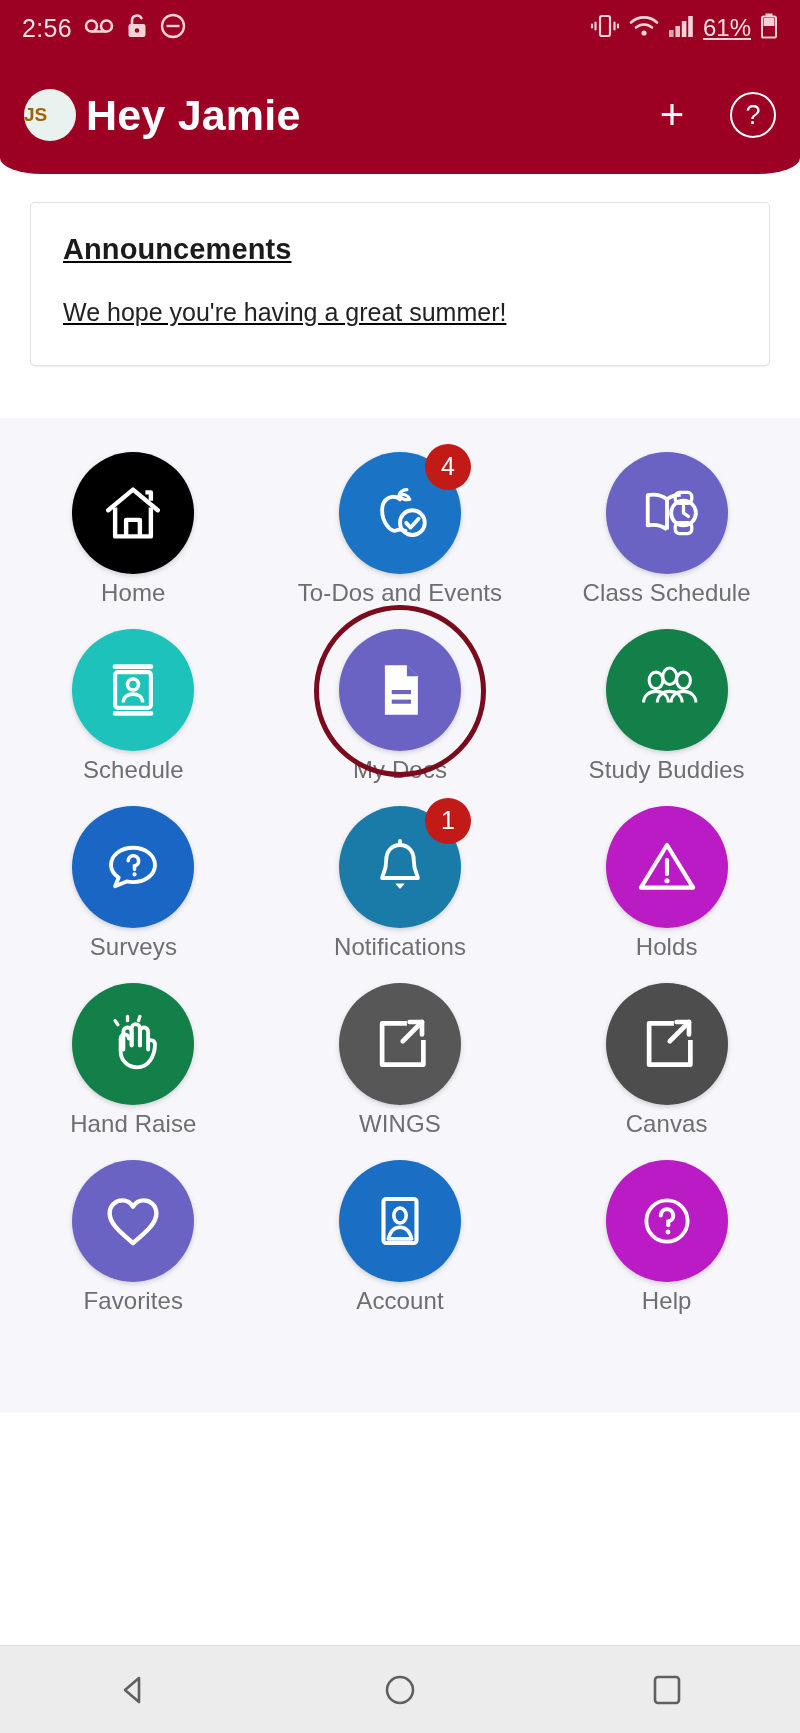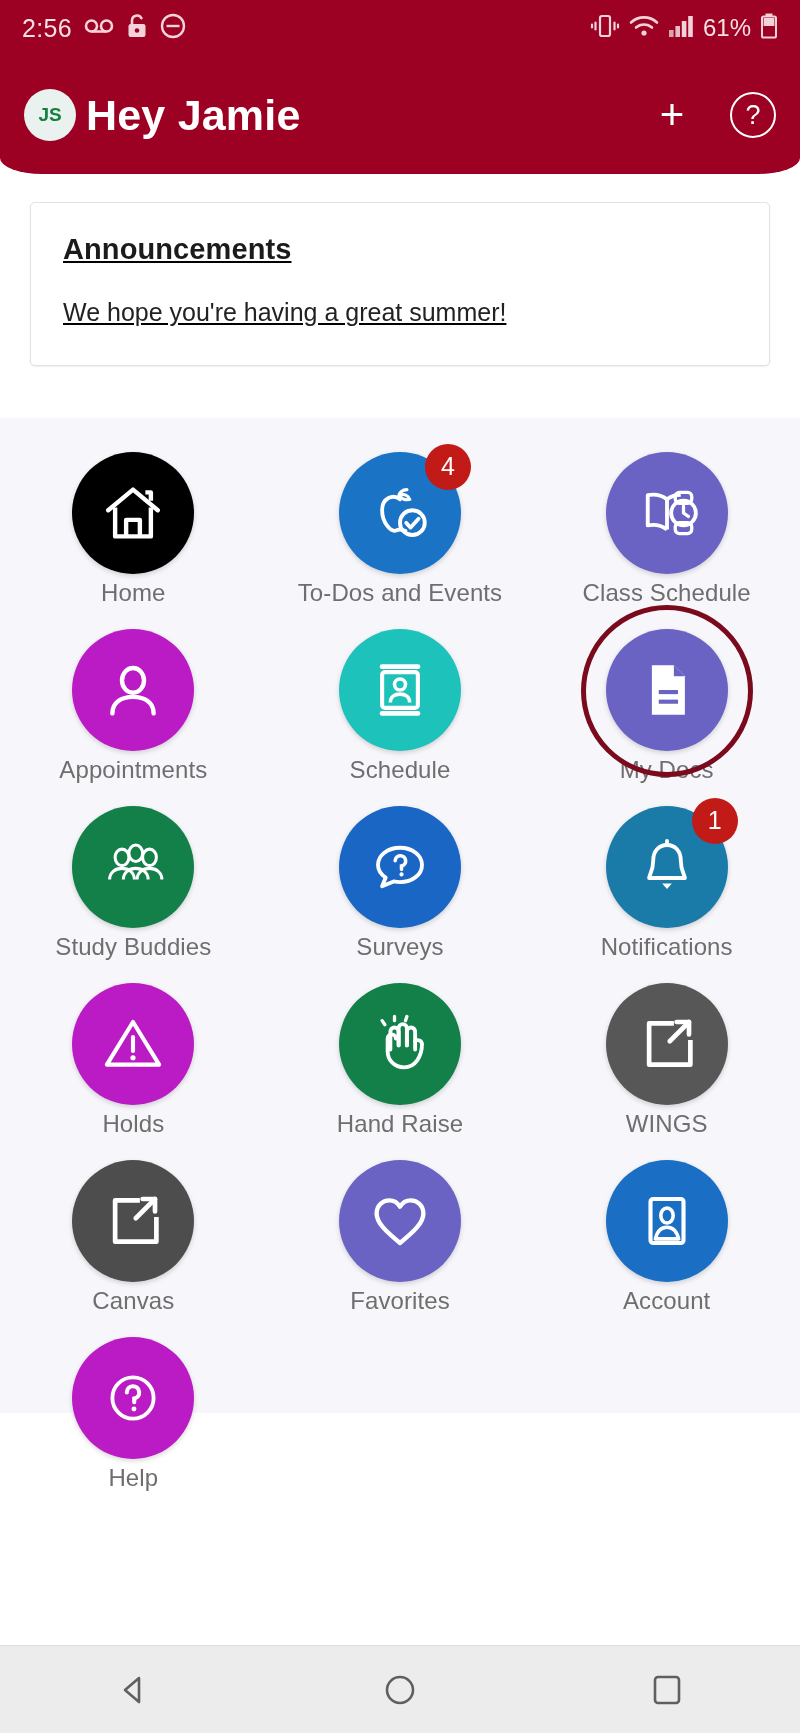--- a/index.html
+++ b/index.html
@@ -15,41 +15,41 @@
   .statusbar{
     height:56px;
     background:#9c0023;
     display:flex;
     align-items:center;
     justify-content:space-between;
     padding:0 22px;
     color:#f3d2d9;
   }
   .sb-left{ display:flex; align-items:center; gap:12px; }
-  .sb-right{ display:flex; align-items:center; gap:9px; }
+  .sb-right{ display:flex; align-items:center; gap:9px;text-decoration:underline; }
   .sb-time{ font-size:25px; letter-spacing:.3px; color:#f6e0e4; font-weight:400;}
   .sb-pct{ font-size:24px; color:#f6e0e4; }
   .sb-ico{ display:block; }
 
   
   .appbar{
     background:#9c0023;
     height:118px;
     display:flex;
     align-items:center;
     padding:0 24px;
     position:relative;
     border-bottom-left-radius:42px 16px;
     border-bottom-right-radius:42px 16px;
   }
   .avatar{
     width:52px;height:52px;border-radius:50%;
     background:#e9f2ee;
-    display:flex;align-items:center;justify-content:center;
-    font-size:19px;font-weight:700;color:#15803d;
+    display:flex;align-items:center;
+    font-size:19px;font-weight:700;color:#a16207;
     flex:none;
   }
   .appbar-title{
     margin-left:10px;
     color:#ffffff;
     font-size:43px;
     font-weight:700;
     letter-spacing:.2px;
     line-height:1;
   }
@@ -260,29 +260,20 @@
             <path d="M24 14v22" fill="none" stroke="#ffffff" stroke-width="2.8"></path>
             <rect x="30" y="9" width="12" height="8" rx="3" fill="none" stroke="#ffffff" stroke-width="2.4"></rect>
             <rect x="30" y="31" width="12" height="8" rx="3" fill="none" stroke="#ffffff" stroke-width="2.4"></rect>
             <circle cx="36" cy="24" r="9" fill="none" stroke="#ffffff" stroke-width="2.8"></circle>
             <path d="M36 19v5l3.5 2.5" fill="none" stroke="#ffffff" stroke-width="2.4" stroke-linecap="round"></path>
           </svg>
         </div>
         <div class="tile-label">Class Schedule</div>
       </div>
       <div class="tile">
-        <div class="bubble" style="background: rgb(186, 27, 196);">
-          <svg width="66" height="66" viewBox="0 0 48 48">
-            <ellipse cx="24" cy="17" rx="8" ry="9" fill="none" stroke="#ffffff" stroke-width="3.2"></ellipse>
-            <path d="M9 41c0-8 6.5-12 15-12s15 4 15 12" fill="none" stroke="#ffffff" stroke-width="3.2" stroke-linecap="round"></path>
-          </svg>
-        </div>
-        <div class="tile-label">Appointments</div>
-      </div>
-      <div class="tile">
         <div class="bubble" style="background: rgb(29, 194, 187);">
           <svg width="66" height="66" viewBox="0 0 48 48">
             <rect x="11" y="11" width="26" height="26" rx="2" fill="none" stroke="#ffffff" stroke-width="3"></rect>
             <line x1="11" y1="7" x2="37" y2="7" stroke="#ffffff" stroke-width="3.6" stroke-linecap="round"></line>
             <line x1="11" y1="41" x2="37" y2="41" stroke="#ffffff" stroke-width="3.6" stroke-linecap="round"></line>
             <circle cx="24" cy="20" r="4" fill="none" stroke="#ffffff" stroke-width="2.6"></circle>
             <path d="M17 33c0-4 3.2-6 7-6s7 2 7 6" fill="none" stroke="#ffffff" stroke-width="2.6"></path>
           </svg>
         </div>
         <div class="tile-label">Schedule</div>

